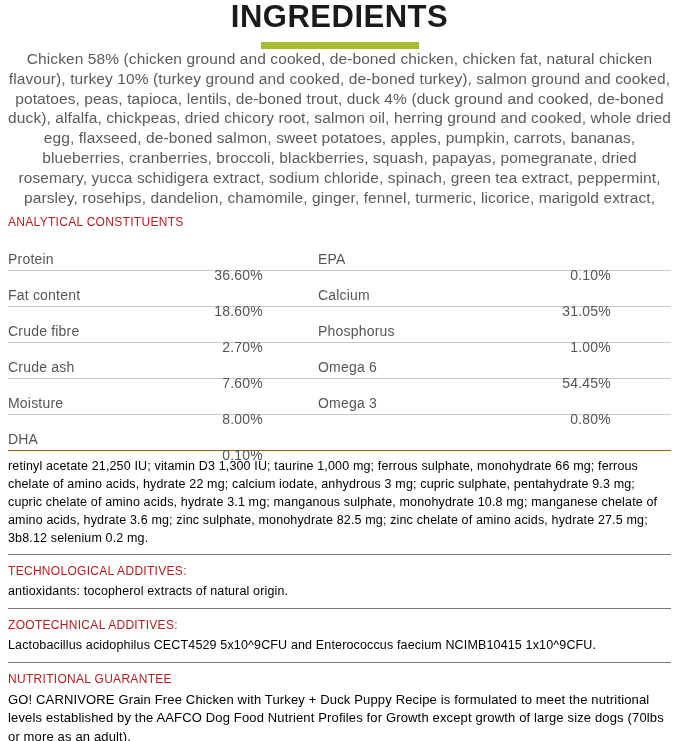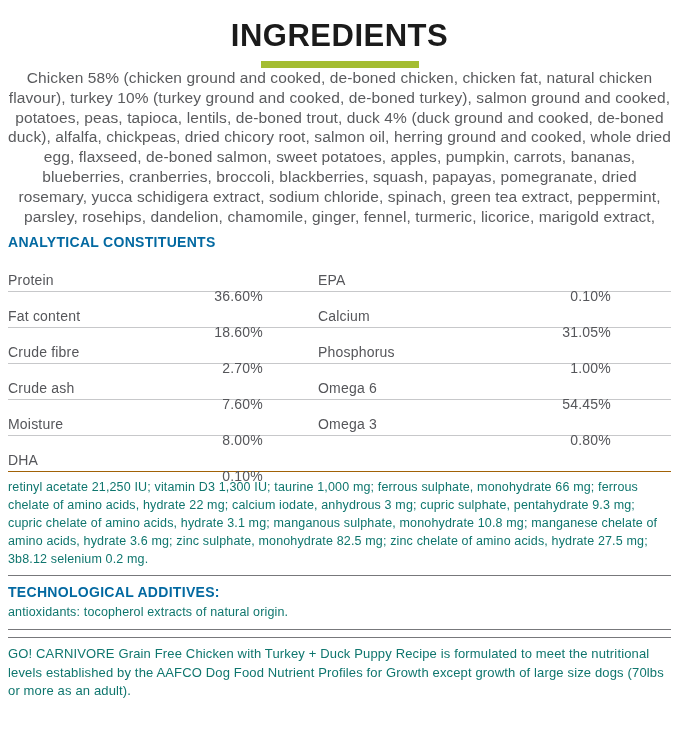--- a/index.html
+++ b/index.html
@@ -4,21 +4,21 @@
 <style>
   * { margin: 0; padding: 0; box-sizing: border-box; }
   html, body {
     width: 679px; height: 741px;
     background: #ffffff;
     font-family: "Liberation Sans", sans-serif;
     overflow: hidden;
   }
   .page {
     width: 679px; height: 741px;
-    padding: 19px 8px 0 8px;
+    padding: 0 8px 0 8px;
   }
   .title {
     text-align: center;
     font-size: 31px;
     font-weight: 700;
     letter-spacing: 0.5px;
     color: #1b1b1b;
     line-height: 33px;
   }
   .title-bar {
@@ -27,24 +27,24 @@
     margin: 9px auto 0 auto;
   }
   .ingredients-par {
     text-align: center;
     font-size: 15.5px;
     line-height: 19.8px;
     color: #5a5b5e;
     letter-spacing: 0.1px;
   }
   .sec-heading {
-    font-size: 14px;
-    font-weight: 700;
+    font-size: 12px;
+    font-weight: 400;
     letter-spacing: 0.3px;
-    color: #0369a1;
+    color: #b91c1c;
   }
   .analytical-heading { margin-top: 8px; }
   .a-table { margin-top: 6px; }
   .t-row {
     display: grid;
     grid-template-columns: 170px 85px 55px 175px 118px 1fr;
     align-items: center;
     height: 36px;
     border-bottom: 1px solid #c7c8ca;
     font-size: 14px;
@@ -52,21 +52,21 @@
     letter-spacing: 0.2px;
   }
   .t-row.last { border-bottom: 1px solid #a16207; }
   .t-value { text-align: right; margin-top: 32px; }
   .section { margin-top: 7px; }
   .section .sec-heading { line-height: 19px; }
   .sec-body {
     margin-top: 2px;
     font-size: 12.5px;
     line-height: 17.8px;
-    color: #0f766e;
+    color: #000000;
     letter-spacing: 0.15px;
   }
   .rule {
     border: none;
     border-top: 1px solid #77787b;
     margin-top: 7px;
   }
   .guarantee-body { font-size: 13px; line-height: 18.5px; }
 </style>
 </head>
@@ -138,20 +138,25 @@
 
   <hr class="rule">
 
   <div class="section">
     <h2 class="sec-heading">TECHNOLOGICAL ADDITIVES:</h2>
     <p class="sec-body">antioxidants: tocopherol extracts of natural origin.</p>
   </div>
 
   <hr class="rule">
 
+  <div class="section">
+    <h2 class="sec-heading">ZOOTECHNICAL ADDITIVES:</h2>
+    <p class="sec-body">Lactobacillus acidophilus CECT4529 5x10^9CFU and Enterococcus faecium NCIMB10415 1x10^9CFU.</p>
+  </div>
 
   <hr class="rule">
 
   <div class="section">
+    <h2 class="sec-heading">NUTRITIONAL GUARANTEE</h2>
     <p class="sec-body guarantee-body">GO! CARNIVORE Grain Free Chicken with Turkey + Duck Puppy Recipe is formulated to meet the nutritional levels established by the AAFCO Dog Food Nutrient Profiles for Growth except growth of large size dogs (70lbs or more as an adult).</p>
   </div>
 
 </div>
 
 </body></html>

